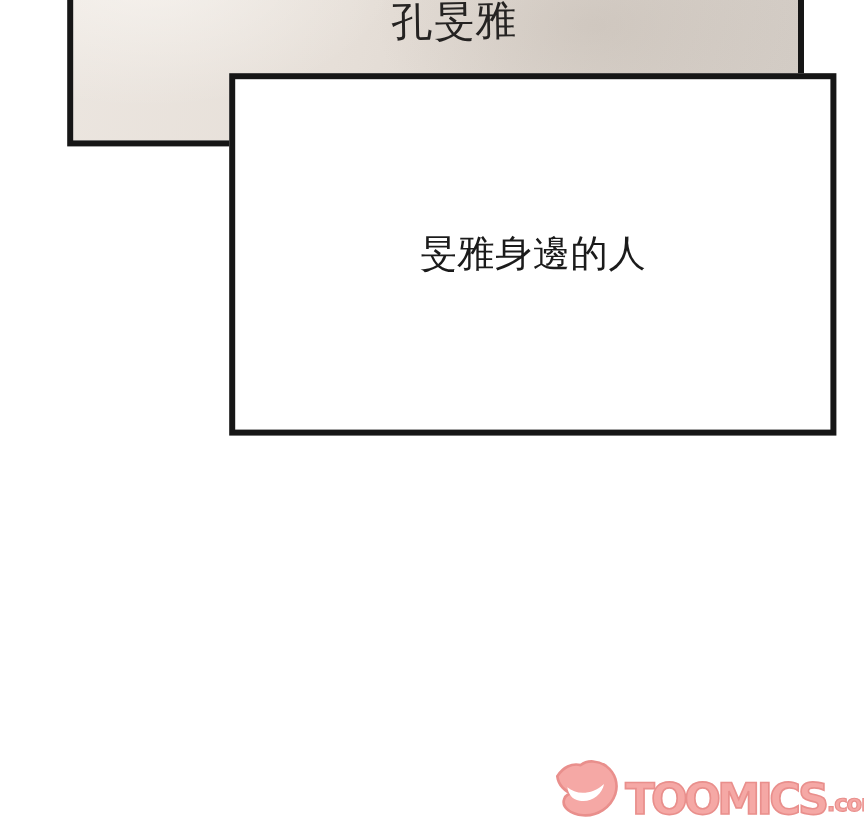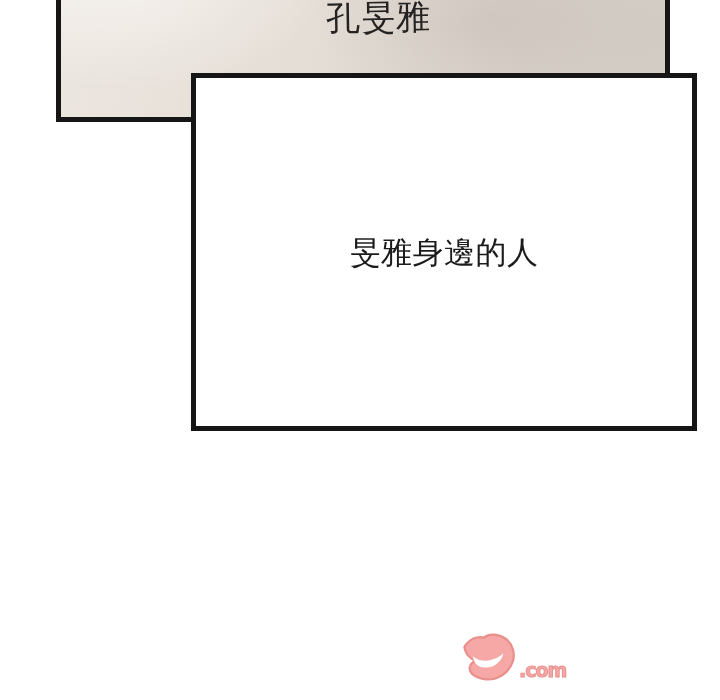--- a/index.html
+++ b/index.html
@@ -39,23 +39,23 @@
     letter-spacing: 1px;
     color: #252322;
     white-space: nowrap;
     transform: rotate(-1deg);
   }
 
   
   .speech-box {
     position: absolute;
     left: 191px;
-    top: 73px;
+    top: 61px;
     width: 506px;
-    height: 358px;
+    height: 302px;
     box-sizing: border-box;
     border: 5px solid var(--ink, #161616);
     background: var(--speech-fill, #ffffff);
     z-index: 2;
     display: flex;
     align-items: center;
     justify-content: center;
   }
   .speech-text {
     text-align: center;
@@ -118,16 +118,17 @@
     </div>
   </div>
 
   <div class="watermark">
     <svg class="watermark-logo" viewBox="0 0 60 56" style="fill:var(--watermark-fill,#f5a8a5);stroke:var(--watermark-outline,#e98f8c);">
       <path d="M3 16 C8 8 16 4 24 6 C30 1 40 2 47 7 C55 13 58 23 55 32
                C51 44 39 52 26 51 C15 50 7 44 9 37 C10 33 14 31 17 32
                C10 30 4 24 3 16 Z" stroke-width="2.4" stroke-linejoin="round"></path>
       <path d="M12 26 C20 33 34 33 45 23 C43 33 33 40 23 38 C16 37 13 32 12 26 Z" style="fill:#ffffff;stroke:none;"></path>
     </svg>
+    <span class="watermark-brand">TOOMICS</span>
     <span class="watermark-suffix">.com</span>
   </div>
 
 </div>
 
 </body></html>

